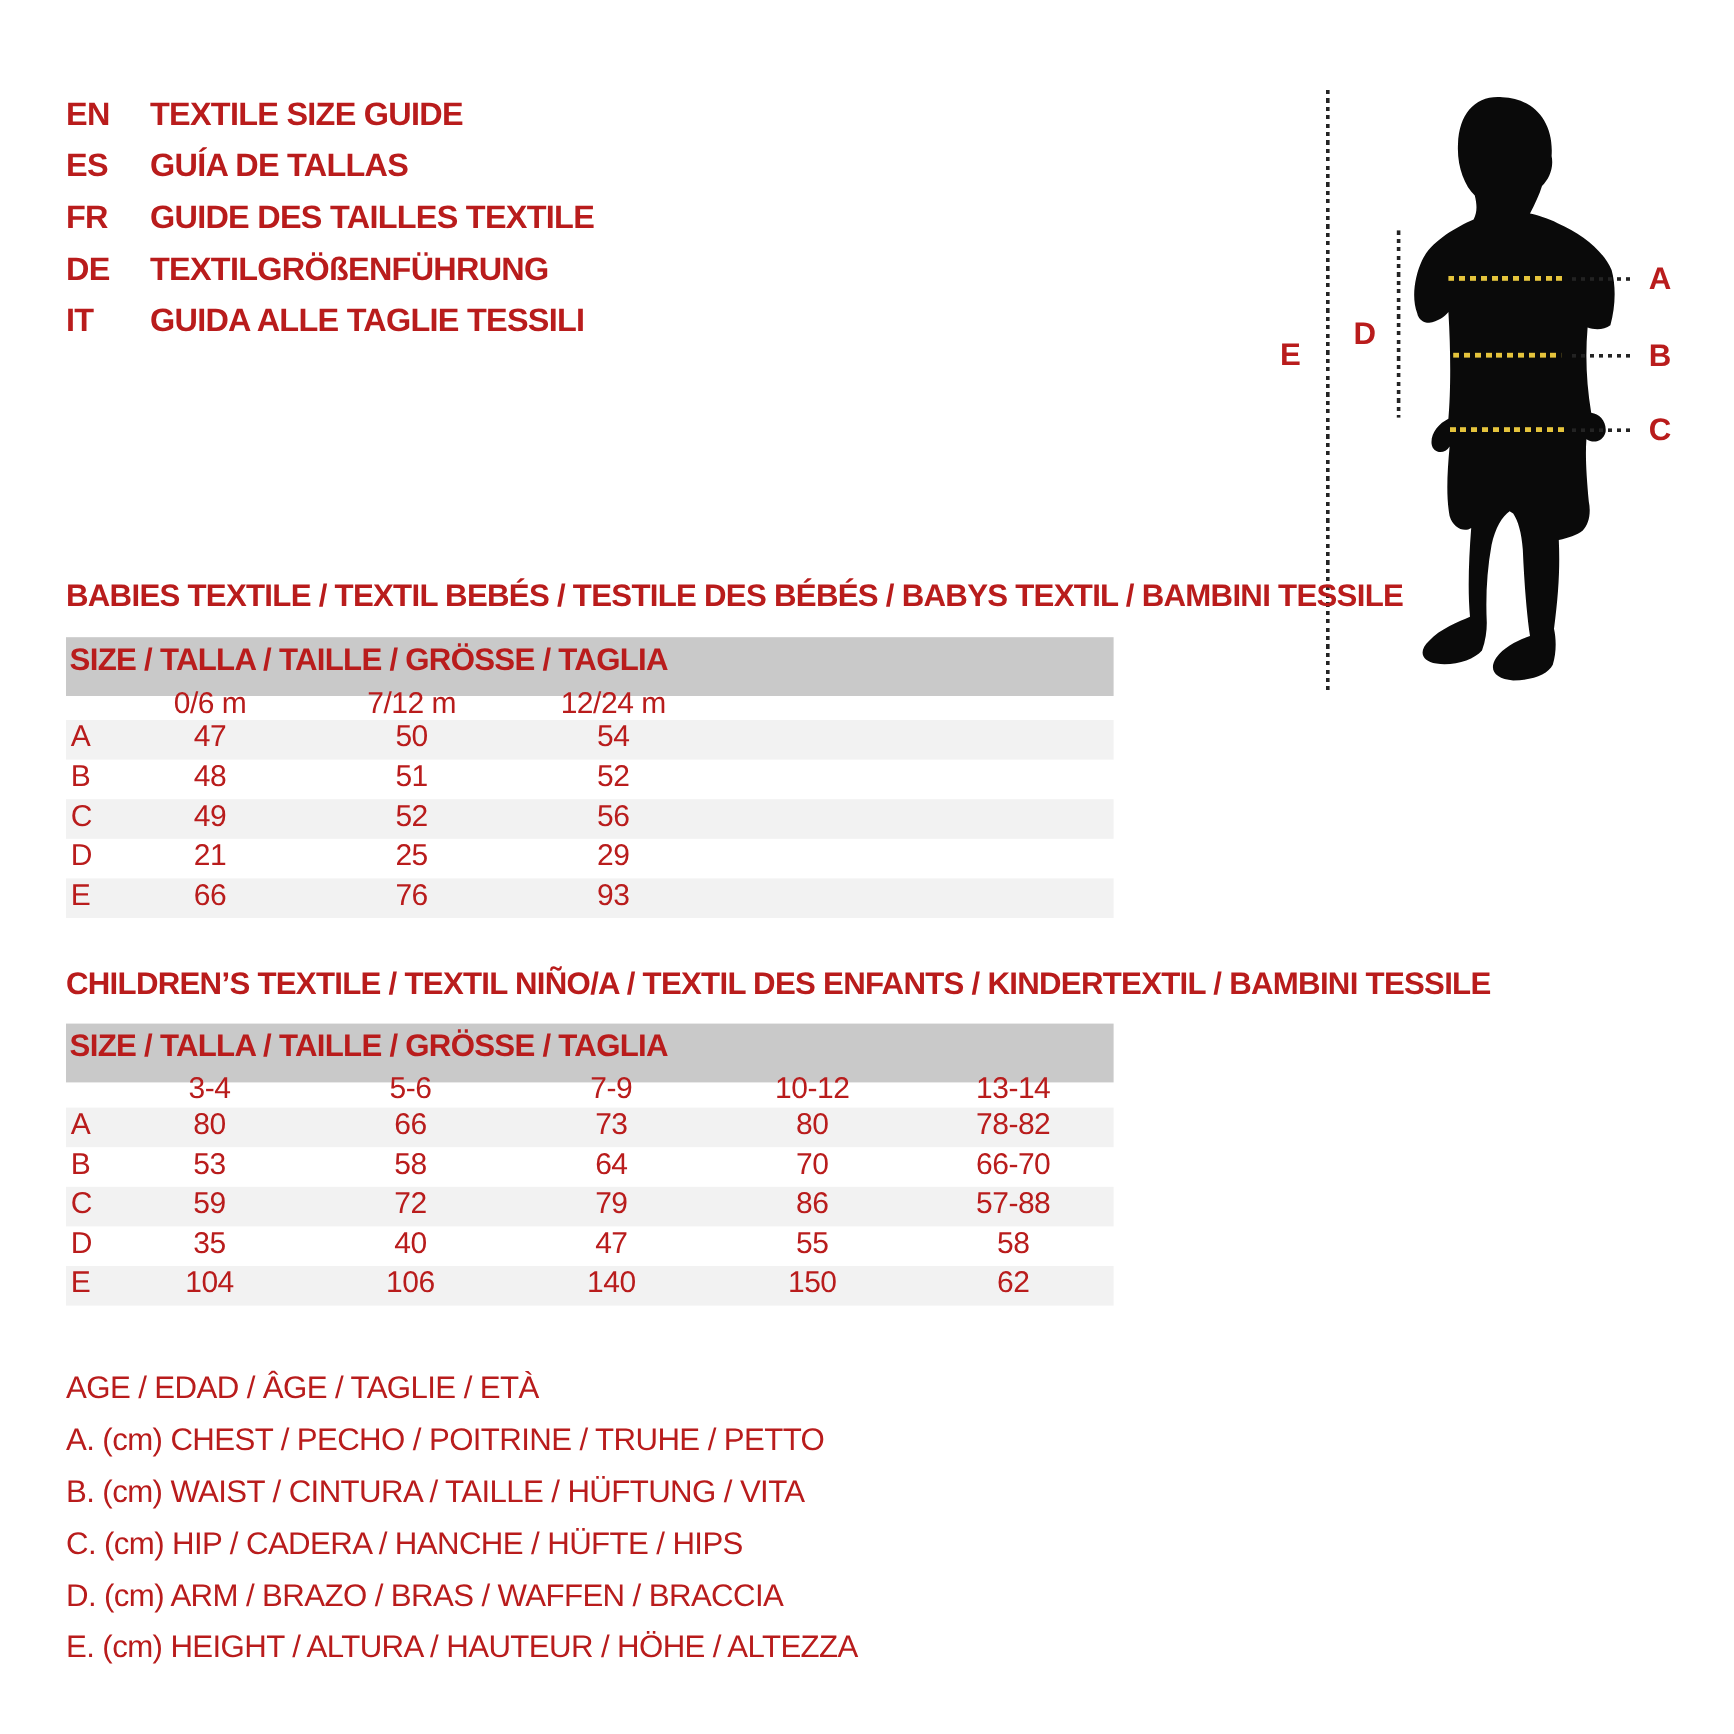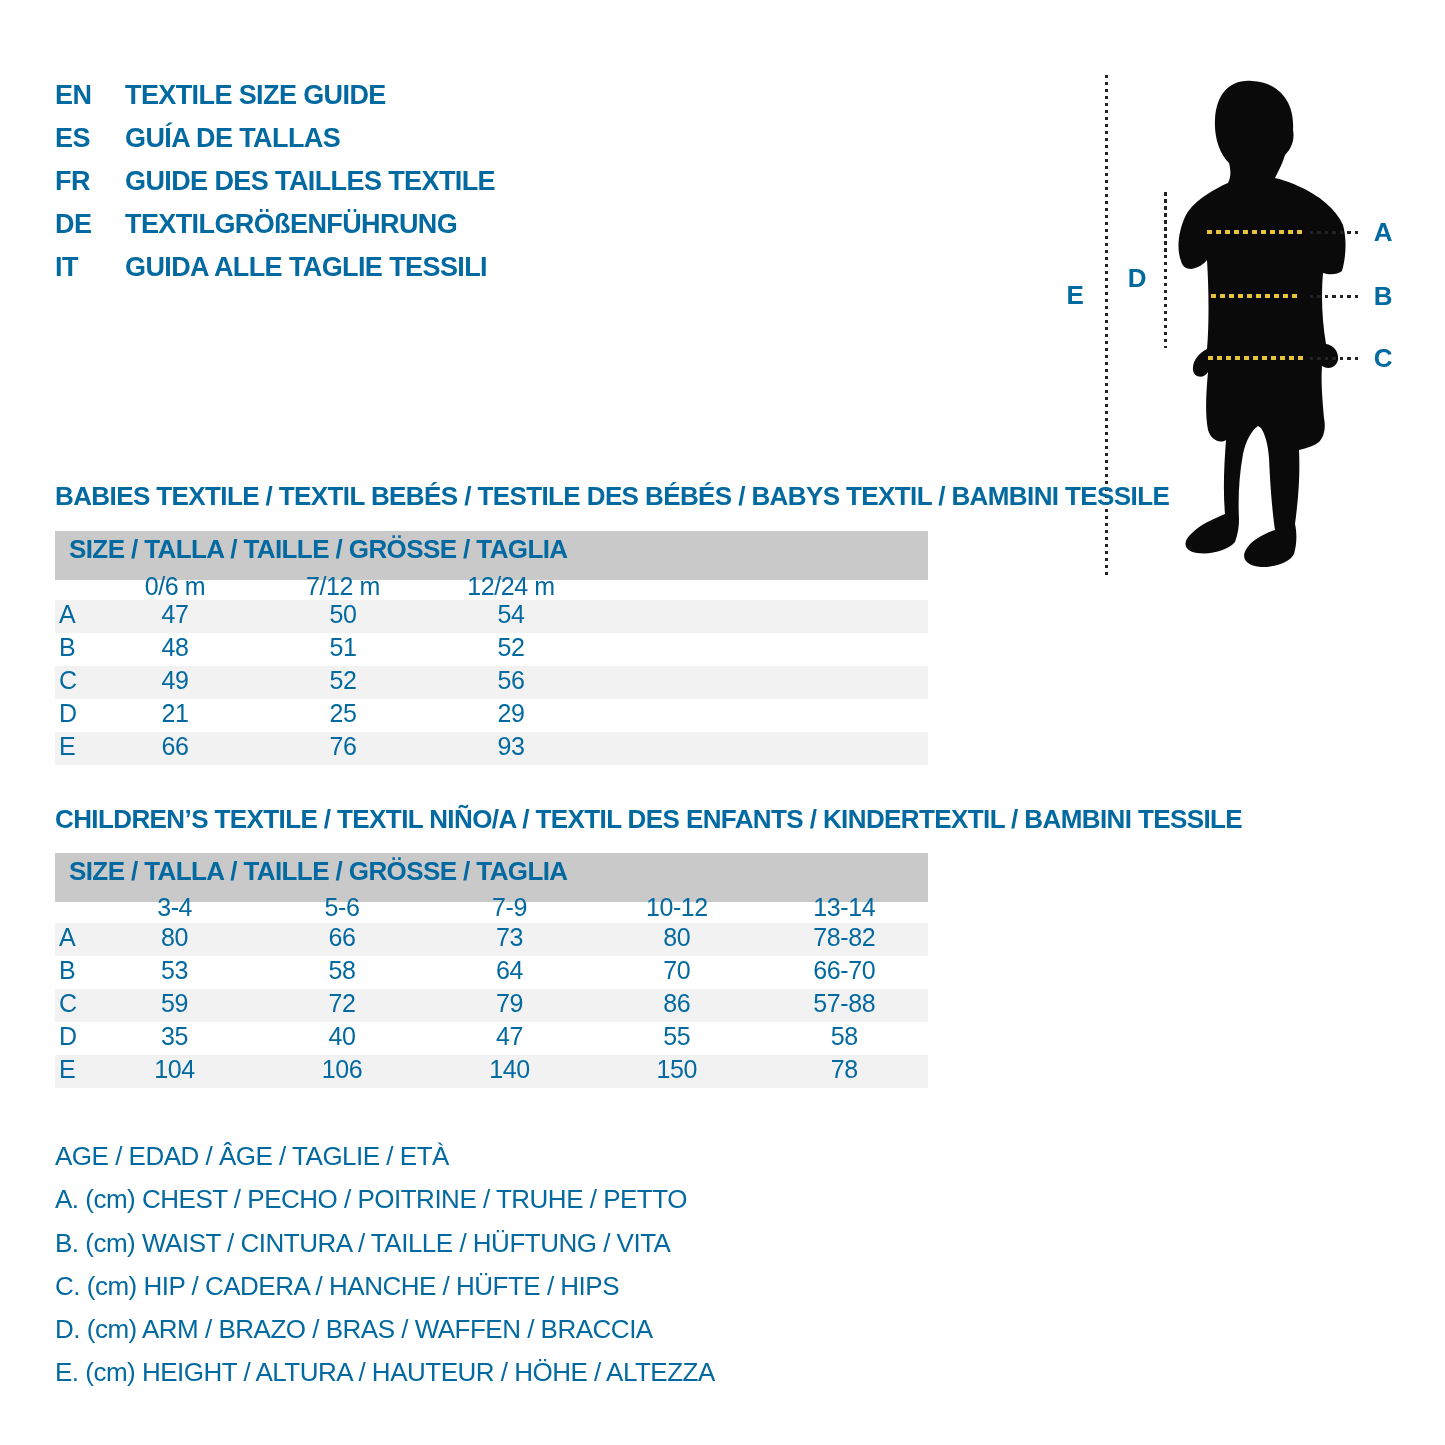--- a/index.html
+++ b/index.html
@@ -1,33 +1,33 @@
 <!DOCTYPE html>
 <html><head>
 <meta charset="utf-8">
 <style>
   html,body{margin:0;padding:0;background:#fff;}
   .canvas{
     position:relative;width:1445px;height:1445px;background:#fff;overflow:hidden;
-    font-family:"Liberation Sans","DejaVu Sans",sans-serif;color:#0369a1;
+    font-family:"Liberation Sans","DejaVu Sans",sans-serif;color:#b91c1c;
   }
   .abs{position:absolute;}
   
   .lang-row{position:absolute;left:55px;height:32px;line-height:32px;white-space:nowrap;}
   .lang-code{display:inline-block;width:70px;font-weight:700;font-size:27px;letter-spacing:-0.6px;}
   .lang-title{font-weight:700;font-size:27px;letter-spacing:-0.6px;}
   
   .vdots{position:absolute;width:3px;background:repeating-linear-gradient(180deg,#232323 0 3.5px,transparent 3.5px 7px);}
   .ydash{position:absolute;height:4px;background:repeating-linear-gradient(90deg,var(--accent,#e5c43c) 0 5px,transparent 5px 9px);}
   .bdots{position:absolute;height:3px;background:repeating-linear-gradient(90deg,#232323 0 3.5px,transparent 3.5px 7.5px);}
   .fig-label{position:absolute;width:30px;text-align:center;font-weight:700;font-size:26px;letter-spacing:-0.5px;line-height:26px;}
   
   .sec-title{position:absolute;left:55px;height:30px;line-height:30px;font-weight:700;font-size:26px;letter-spacing:-0.6px;white-space:nowrap;}
   .size-bar{position:absolute;left:55px;width:873px;height:49px;line-height:36px;background:#c9c9c9;
-            font-weight:700;font-size:26px;letter-spacing:-0.6px;padding-left:14px;box-sizing:border-box;}
+            font-weight:700;font-size:26px;letter-spacing:-0.6px;padding-left:3px;box-sizing:border-box;}
   .trow{position:absolute;left:55px;width:873px;height:33px;display:flex;}
   .trow.head{height:28px;}
   .trow .lbl{width:36px;padding-left:4px;font-size:25px;letter-spacing:-0.4px;box-sizing:border-box;}
   .trow .cell{width:168px;text-align:center;font-size:25px;letter-spacing:-0.4px;}
   .stripe{background:#f2f2f2;}
   
   .legend-line{position:absolute;left:55px;height:30px;line-height:30px;font-size:26px;letter-spacing:-0.5px;white-space:nowrap;}
 </style>
 </head>
 <body>
@@ -204,21 +204,21 @@
       <span class="cell">47</span>
       <span class="cell">55</span>
       <span class="cell">58</span>
     </div>
     <div class="trow stripe" style="top:1055px">
       <span class="lbl">E</span>
       <span class="cell">104</span>
       <span class="cell">106</span>
       <span class="cell">140</span>
       <span class="cell">150</span>
-      <span class="cell">78</span>
+      <span class="cell">62</span>
     </div>
   </div>
 
   <div>
     <div class="legend-line" style="top:1141px">AGE / EDAD / ÂGE / TAGLIE / ETÀ</div>
     <div class="legend-line" style="top:1184px">A. (cm) CHEST / PECHO / POITRINE / TRUHE / PETTO</div>
     <div class="legend-line" style="top:1228px">B. (cm) WAIST / CINTURA / TAILLE / HÜFTUNG / VITA</div>
     <div class="legend-line" style="top:1271px">C. (cm) HIP / CADERA / HANCHE / HÜFTE / HIPS</div>
     <div class="legend-line" style="top:1314px">D. (cm) ARM / BRAZO / BRAS / WAFFEN / BRACCIA</div>
     <div class="legend-line" style="top:1357px">E. (cm) HEIGHT / ALTURA / HAUTEUR / HÖHE / ALTEZZA</div>

